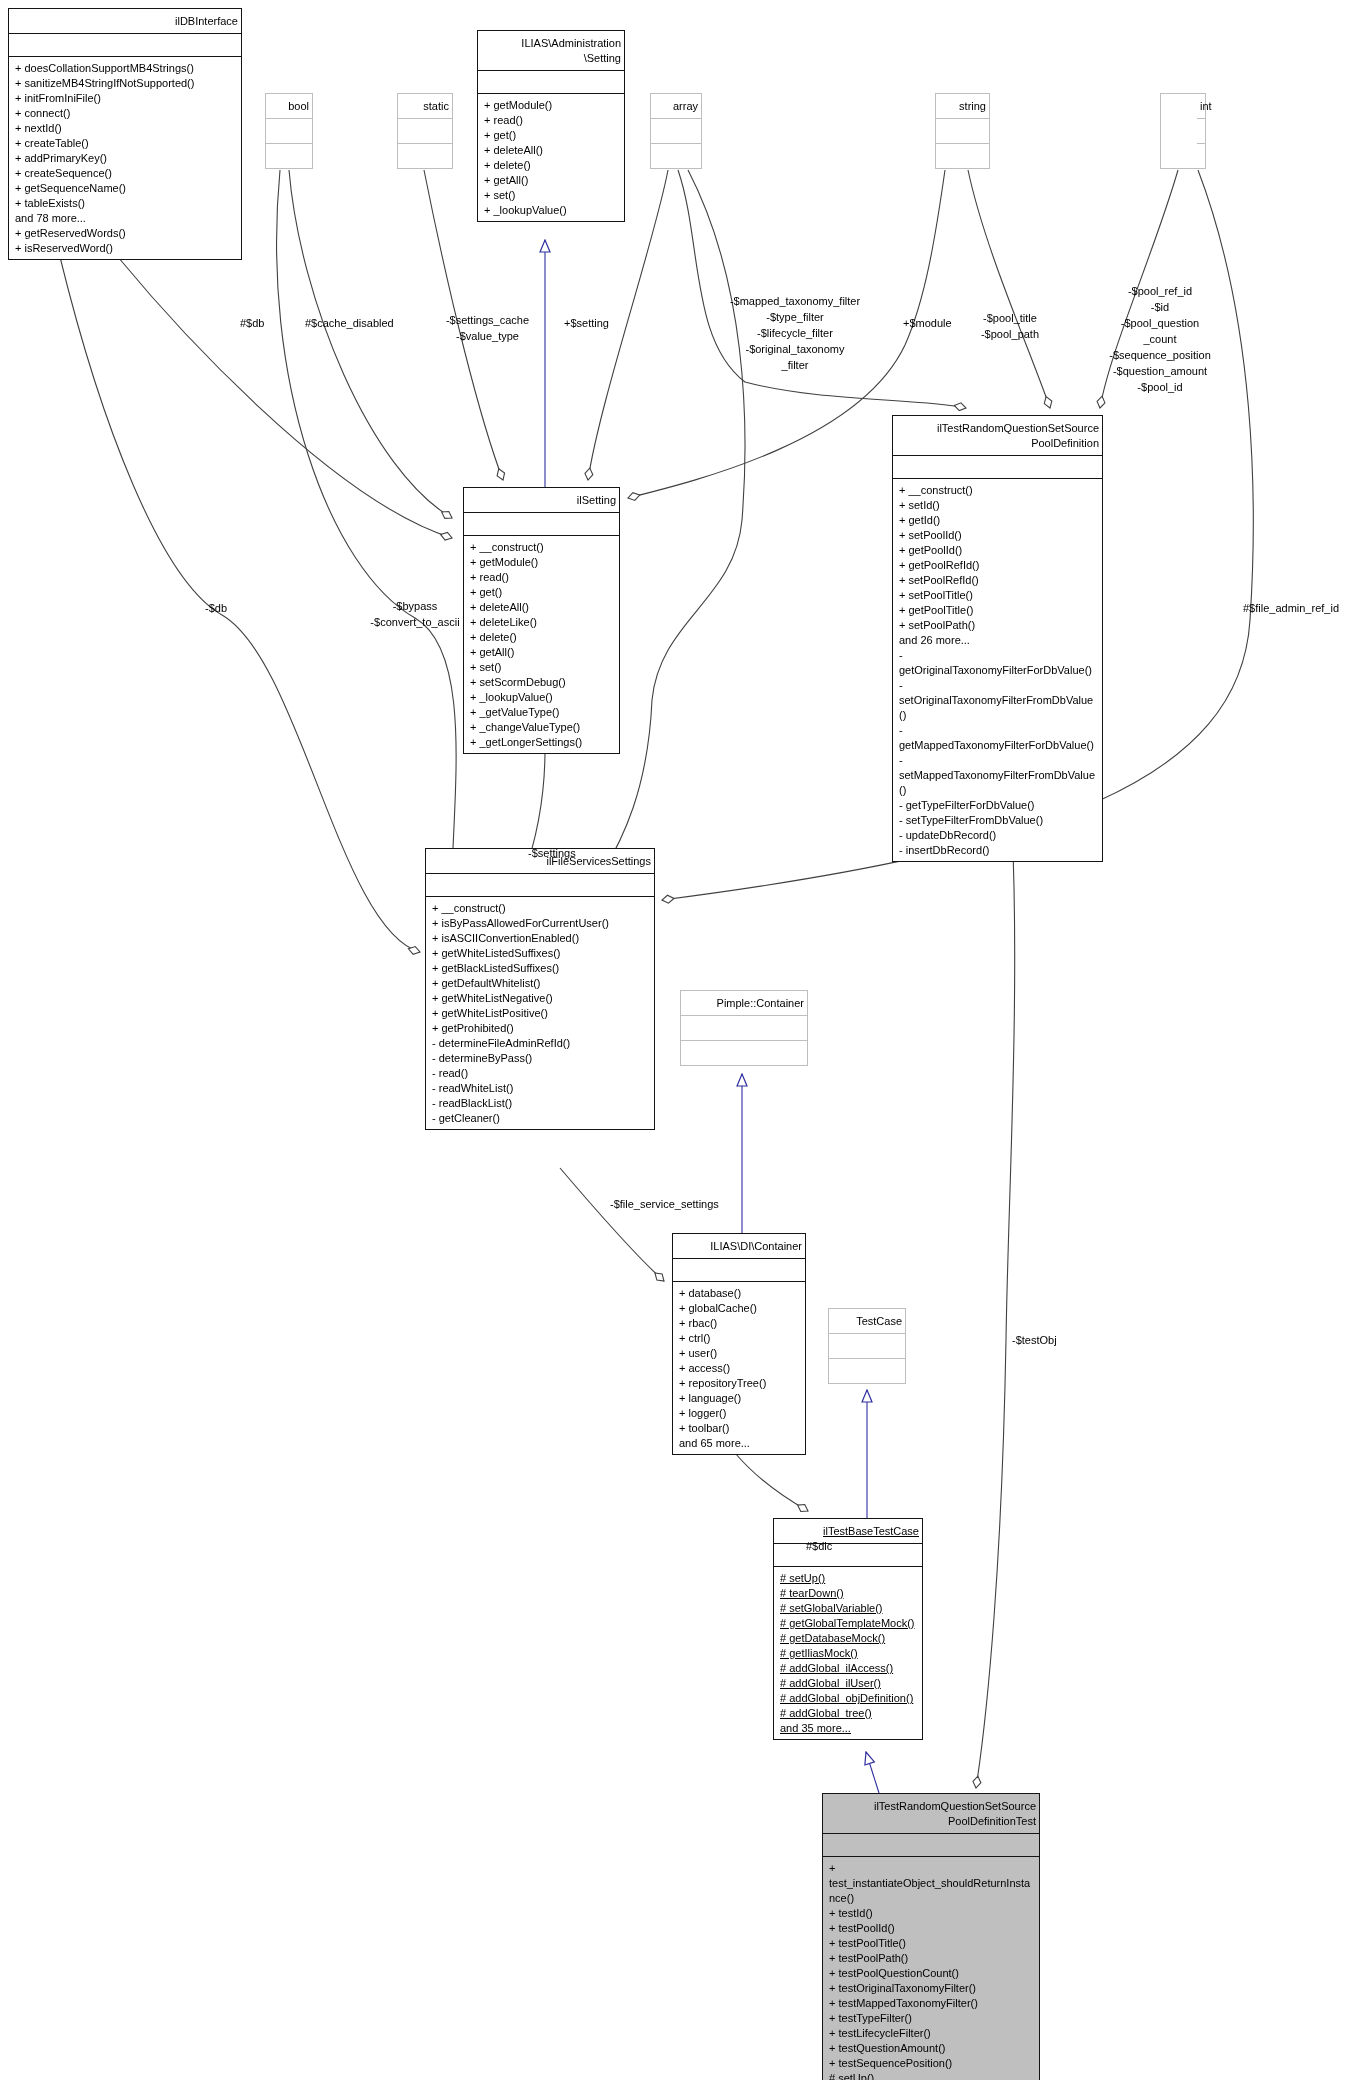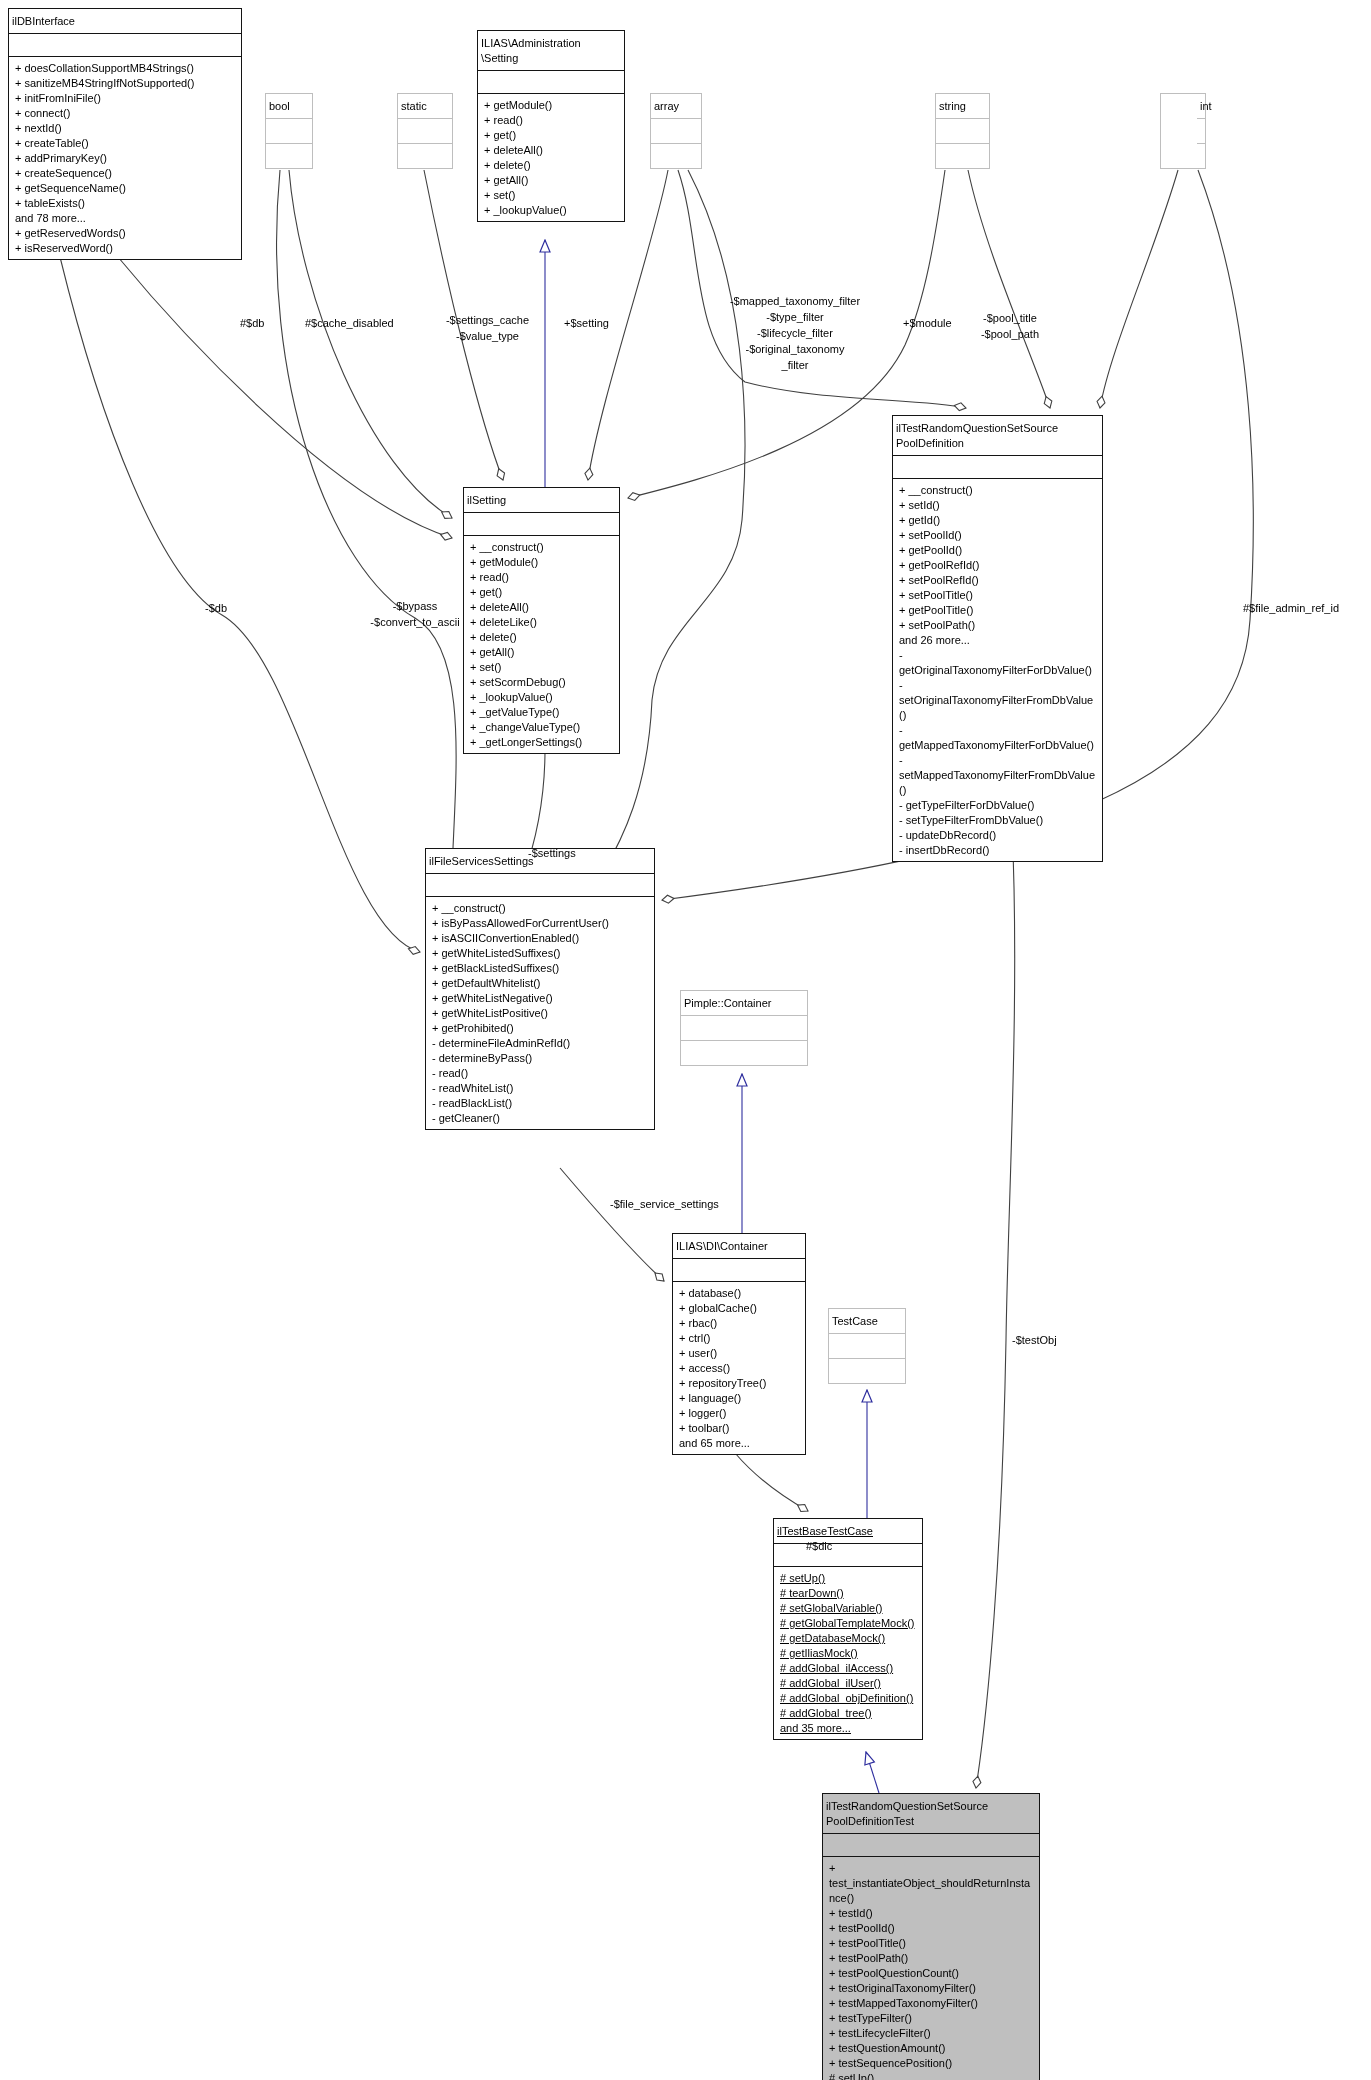--- a/index.html
+++ b/index.html
@@ -18,21 +18,21 @@
   #edges path{fill:none;stroke:var(--edge);stroke-width:1.1px;}
   #edges path.inherit{stroke:var(--inheritance);}
   #m-diamond polygon{fill:#ffffff;stroke:var(--edge);stroke-width:1.1px;}
   #m-tri polygon{fill:#ffffff;stroke:var(--inheritance);stroke-width:1.2px;}
 
   .uml{
     position:absolute;z-index:1;background:#ffffff;
     border:1px solid var(--box-border);box-sizing:border-box;
   }
   .uml-title{
-    text-align:left;padding:5px 3px 4px 3px;line-height:15px;
+    text-align:right;padding:5px 3px 4px 3px;line-height:15px;
     border-bottom:1px solid var(--box-border);
   }
   .uml-attrs{height:22px;border-bottom:1px solid var(--box-border);}
   .uml-methods{padding:4px 6px 3px 6px;}
   .uml-methods div{line-height:15px;white-space:normal;overflow-wrap:anywhere;}
   .ext{border-color:var(--external-border);}
   .ext .uml-title,.ext .uml-attrs{border-color:var(--external-border);}
   .small .uml-attrs{height:24px;}
   .small .uml-methods{height:24px;padding:0;}
   .hl{background:var(--highlight-fill);}
@@ -334,20 +334,29 @@
       <div>-$original_taxonomy</div>
       <div>_filter</div>
     </div>
   <div class="elabel left" style="left:903px;top:315px;">
       <div>+$module</div>
     </div>
   <div class="elabel" style="left:960px;top:310px;width:100px;">
       <div>-$pool_title</div>
       <div>-$pool_path</div>
     </div>
+  <div class="elabel" style="left:1085px;top:283px;width:150px;">
+      <div>-$pool_ref_id</div>
+      <div>-$id</div>
+      <div>-$pool_question</div>
+      <div>_count</div>
+      <div>-$sequence_position</div>
+      <div>-$question_amount</div>
+      <div>-$pool_id</div>
+    </div>
   <div class="elabel left" style="left:205px;top:600px;">
       <div>-$db</div>
     </div>
   <div class="elabel" style="left:340px;top:598px;width:150px;">
       <div>-$bypass</div>
       <div>-$convert_to_ascii</div>
     </div>
   <div class="elabel left" style="left:1243px;top:600px;">
       <div>#$file_admin_ref_id</div>
     </div>

